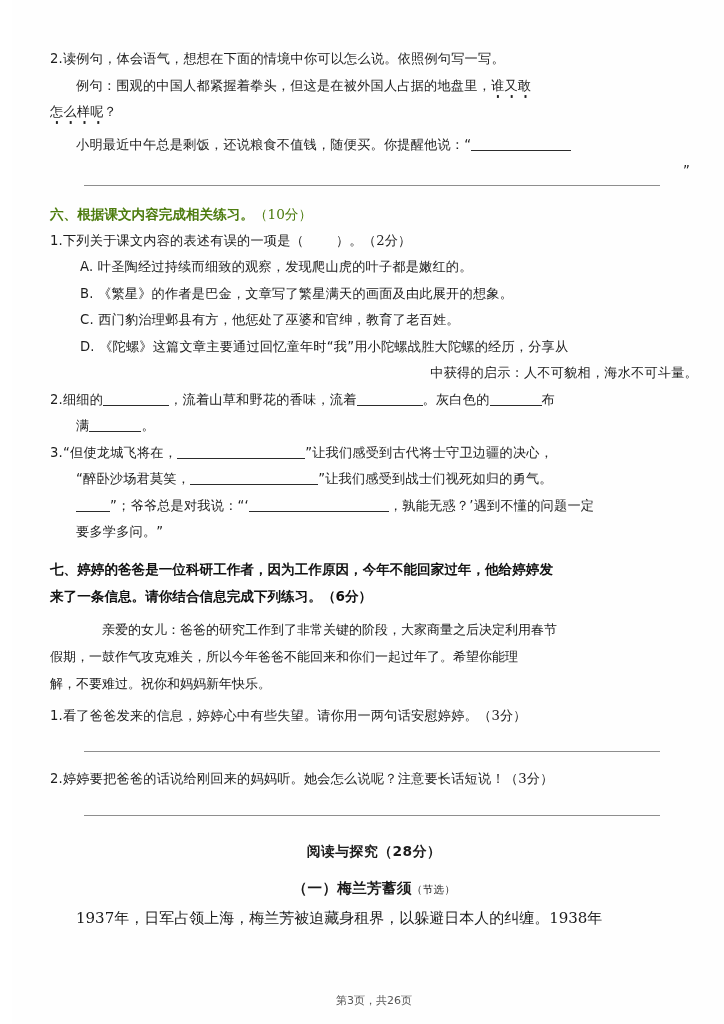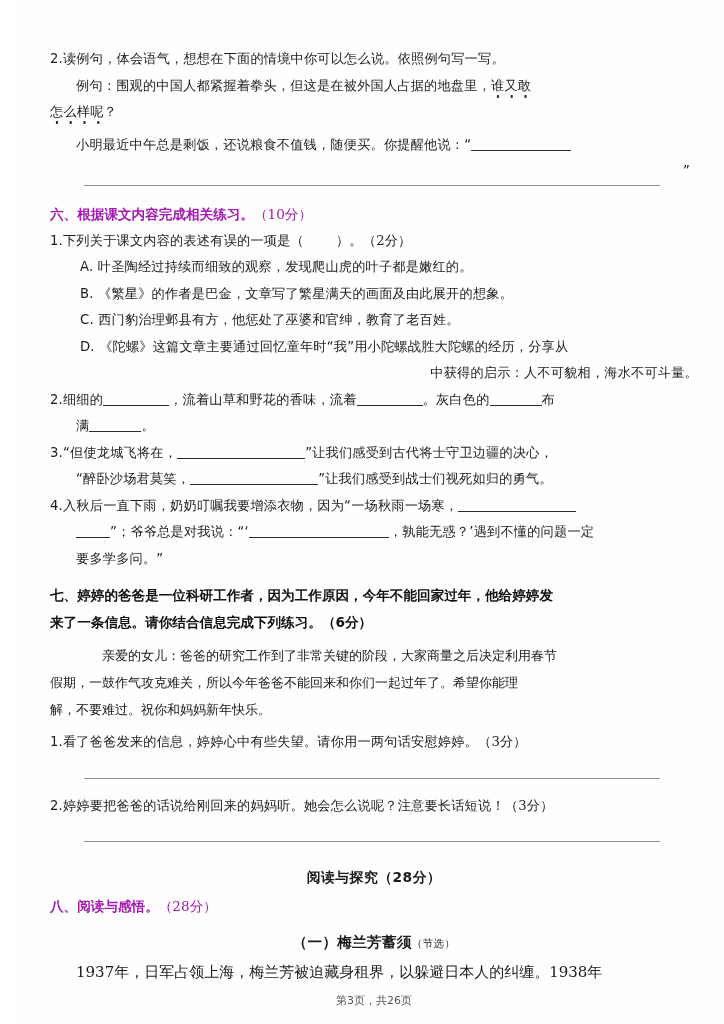--- a/index.html
+++ b/index.html
@@ -39,21 +39,21 @@
   }
   .indent1 { padding-left: 26px; }
   .indent-opt { padding-left: 30px; }
   .indent-opt2 { padding-left: 60px; text-align: right; }
 
   .sec-head {
     font-size: 13.6px;
     line-height: 28px;
     font-weight: bold;
     white-space: nowrap;
-    color: #a21caf;
+    color: #4d7c0f;
   }
   .sec-head .score,
   .q-score {
     font-weight: normal;
     font-family: "DejaVu Serif", "Liberation Serif", serif;
   }
 
   
   .sec-head-wrap {
     font-size: 13.6px;
@@ -215,23 +215,20 @@
     <span>满</span><span class="blank b-sm"></span><span>。</span>
   </div>
 
   <div class="ln">
     <span class="q-num">3.</span><span>“但使龙城飞将在，</span><span class="blank b-xxl"></span><span>”让我们感受到古代将士守卫边疆的决心，</span>
   </div>
   <div class="ln indent1">
     <span>“醉卧沙场君莫笑，</span><span class="blank b-xxl"></span><span>”让我们感受到战士们视死如归的勇气。</span>
   </div>
 
-  <div class="ln">
-    <span class="q-num">4.</span><span>入秋后一直下雨，奶奶叮嘱我要增添衣物，因为“一场秋雨一场寒，</span><span class="blank b-xl"></span>
-  </div>
   <div class="ln indent1">
     <span class="blank b-xs"></span><span>”；爷爷总是对我说：“‘</span><span class="blank b-huge"></span><span>，孰能无惑？’遇到不懂的问题一定</span>
   </div>
   <div class="ln indent1">
     <span>要多学多问。”</span>
   </div>
 
   <div class="sp10"></div>
 
   <div class="sec-head-wrap">
@@ -260,23 +257,20 @@
     <span class="q-num">2.</span><span>婷婷要把爸爸的话说给刚回来的妈妈听。她会怎么说呢？注意要长话短说！</span><span class="q-score">（3分）</span>
   </div>
   <div class="rule rule-tall"></div>
 
   <div class="sp20"></div>
 
   <div class="center exam-band">
     <span>阅读与探究</span><span class="score">（28分）</span>
   </div>
 
-  <div class="sec-head">
-    <span>八、阅读与感悟。</span><span class="score">（28分）</span>
-  </div>
 
   <div class="sp6"></div>
 
   <div class="center passage-title">
     <span>（一）梅兰芳蓄须</span><span class="sub">（节选）</span>
   </div>
 
   <div class="passage-body">1937年，日军占领上海，梅兰芳被迫藏身租界，以躲避日本人的纠缠。1938年</div>
 
   <div class="footer">第3页，共26页</div>

